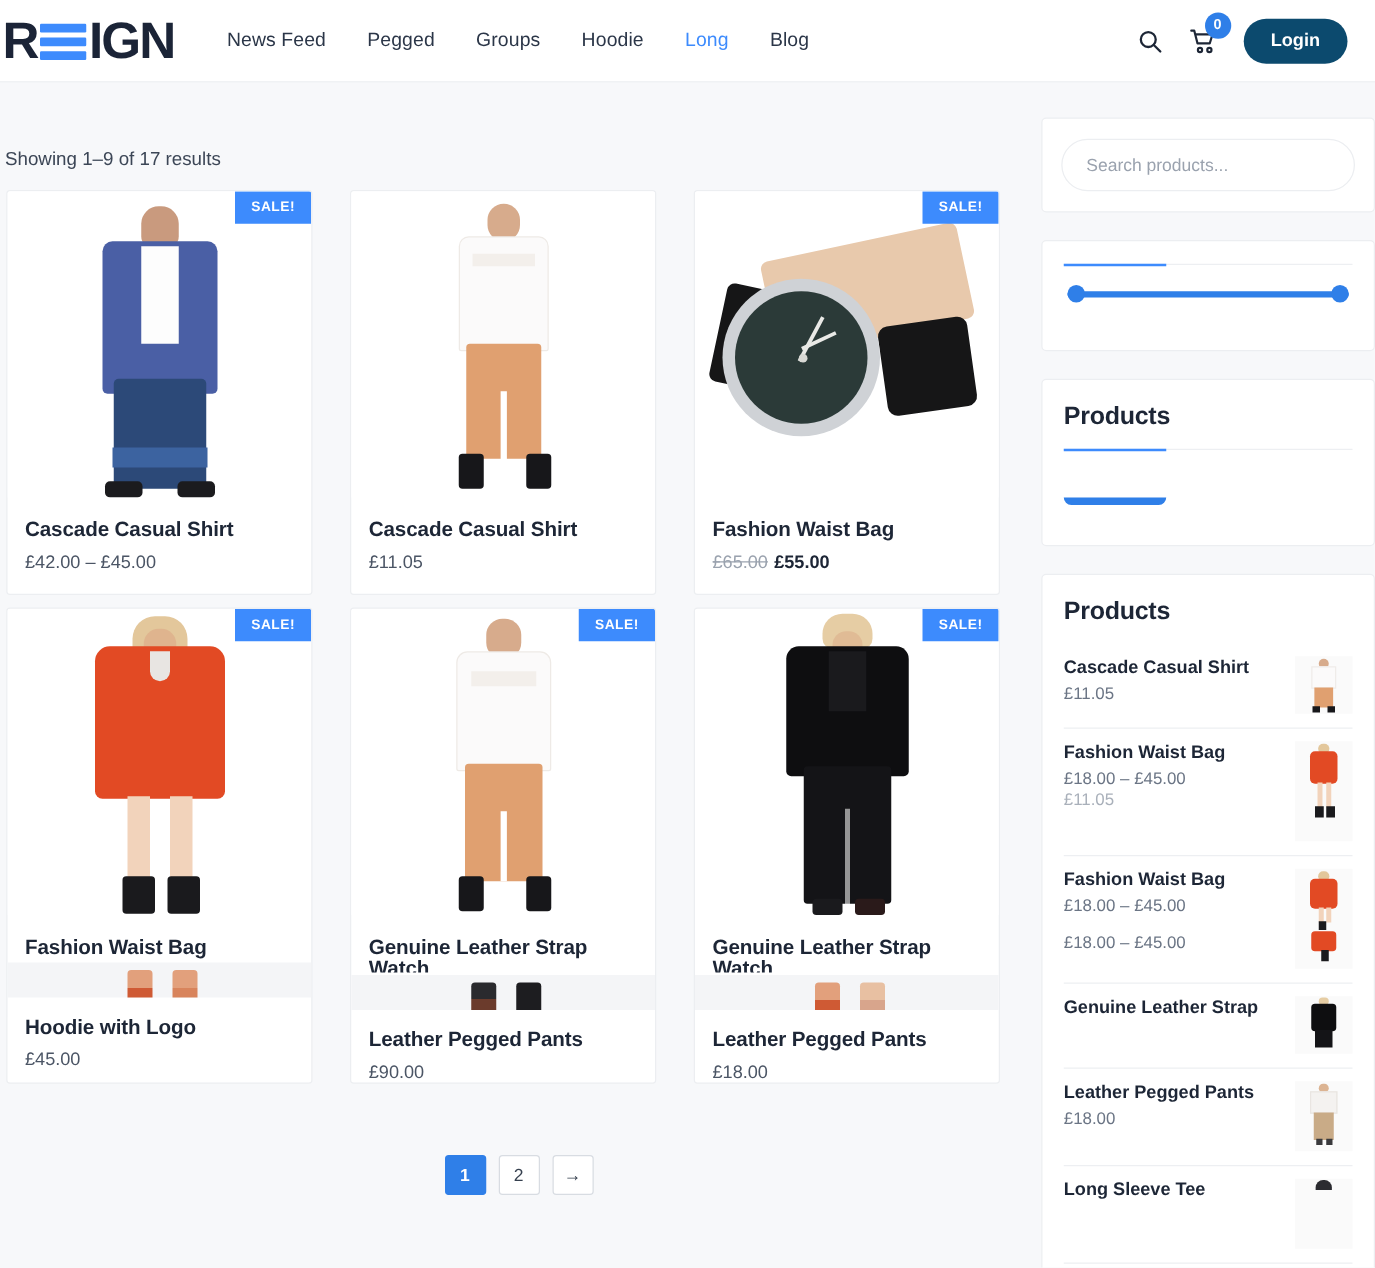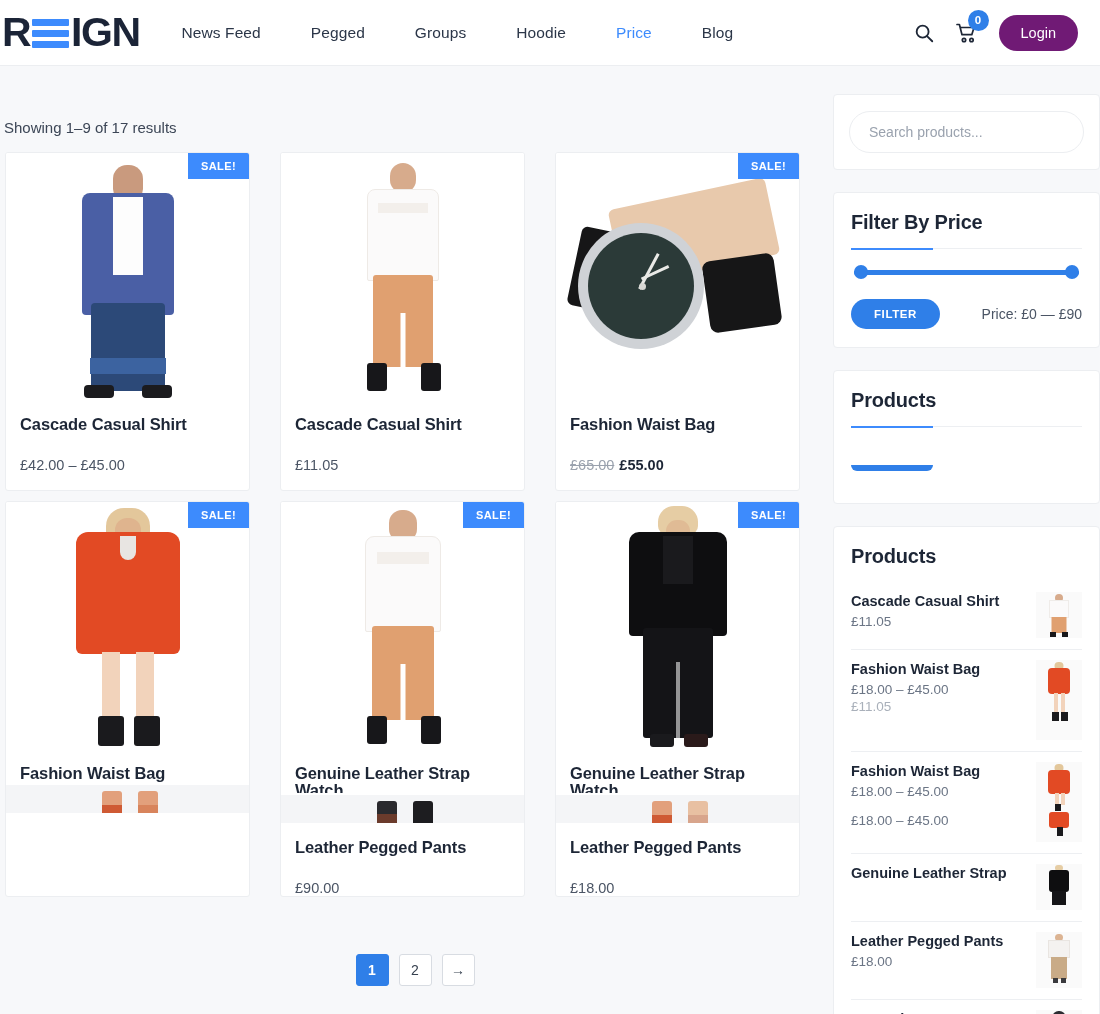--- a/index.html
+++ b/index.html
@@ -49,21 +49,21 @@
     display: block;
     height: 7px;
     background: #3d8bfd;
     border-radius: 1px;
   }
   .logo .logo-e i:nth-child(2) { background: #3d8bfd; }
 
   .main-nav {
     display: flex;
     align-items: center;
-    gap: 50px;
+    gap: 33px;
     margin-left: 42px;
   }
   .main-nav a {
     font-size: 15.5px;
     color: #2b3648;
     text-decoration: none;
     letter-spacing: .1px;
   }
   .main-nav a.active { color: #3d8bfd; }
 
@@ -93,26 +93,26 @@
     border-radius: 50%;
     background: #2f7fe8;
     color: #fff;
     font-size: 11.5px;
     font-weight: 700;
     display: flex;
     align-items: center;
     justify-content: center;
   }
   .login-btn {
-    background: #701a75;
+    background: #0c4a6e;
     color: #fff;
     border: none;
     border-radius: 20px;
     font-size: 14.5px;
-    font-weight: 400;
+    font-weight: 700;
     padding: 10px 22px;
     cursor: pointer;
     font-family: inherit;
   }
 
   
   .page {
     display: flex;
     padding: 0 0 0 0;
     gap: 0;
@@ -193,21 +193,21 @@
     padding: 16px 14px 17px 14px;
   }
   .product-title {
     font-size: 16.5px;
     font-weight: 700;
     color: #1d2636;
     line-height: 1.25;
     letter-spacing: -.1px;
   }
   .product-price {
-    margin-top: 22px;
+    margin-top: 7px;
     font-size: 14.5px;
     color: #4b5565;
   }
   .product-price .old {
     text-decoration: line-through;
     color: #9aa2ae;
     margin-right: 5px;
   }
   .product-price .new {
     font-weight: 700;
@@ -422,21 +422,21 @@
         <i></i>
     </span>
     <span>IGN</span>
   </div>
 
   <nav class="main-nav">
     <a href="#">News Feed</a>
     <a href="#">Pegged</a>
     <a href="#">Groups</a>
     <a href="#">Hoodie</a>
-    <a href="#" class="active">Price</a>
+    <a href="#" class="active">Long</a>
     <a href="#">Blog</a>
   </nav>
 
   <div class="header-right">
     <button class="icon-btn">
       <svg width="22" height="22" viewBox="0 0 24 24" fill="none" stroke="#1d2636" stroke-width="2">
         <circle cx="10.5" cy="10.5" r="6.5"></circle>
         <line x1="15.3" y1="15.3" x2="21" y2="21" stroke-linecap="round"></line>
       </svg>
     </button>
@@ -540,20 +540,24 @@
             <span style="left:128px;top:214px;width:26px;height:30px;background:#1a1a1d;border-radius:3px;"></span>
           </div>
         </div>
         <div class="product-info">
           <h3 class="product-title">Fashion Waist Bag</h3>
         </div>
         <div class="glitch-strip">
           <span class="mini" style="left:96px;background:linear-gradient(#e2a07c 55%,#cf5a34 45%);border-radius:3px;"></span>
           <span class="mini" style="left:132px;background:linear-gradient(#e2a07c 55%,#d8845c 45%);border-radius:3px;"></span>
         </div>
+        <div class="product-info glitch-second">
+          <h3 class="product-title">Hoodie with Logo</h3>
+          <div class="product-price">£45.00</div>
+        </div>
       </article>
 
       <article class="product-card card-glitch">
         <div class="product-thumb">
           <span class="sale-badge">SALE!</span>
           <div class="fig">
             <span style="left:50%;top:8px;transform:translateX(-50%);width:28px;height:32px;background:#d7ab8c;border-radius:13px;"></span>
             <span style="left:50%;top:34px;transform:translateX(-50%);width:76px;height:96px;background:#fbfafa;border:1px solid #eeeae6;border-radius:9px 9px 2px 2px;"></span>
             <span style="left:50%;top:50px;transform:translateX(-50%);width:52px;height:12px;background:#f3efeb;"></span>
             <span style="left:50%;top:124px;transform:translateX(-50%);width:62px;height:94px;background:#e0a070;border-radius:3px;"></span>
@@ -618,30 +622,25 @@
 
   </main>
 
   <aside class="sidebar-col">
 
     <div class="widget widget-search" style="margin-top:28px;">
       <input class="search-input" type="text" placeholder="Search products..." style="">
     </div>
 
     <div class="widget">
-      <div class="widget-title">Filter By Price</div>
       <div class="widget-rule"></div>
       <div class="price-slider">
         <span class="track"></span>
         <span class="handle left"></span>
         <span class="handle right"></span>
-      </div>
-      <div class="filter-row">
-        <button class="filter-btn">FILTER</button>
-        <span class="price-label">Price: £0 — £90</span>
       </div>
     </div>
 
     <div class="widget">
       <div class="widget-title">Products</div>
       <div class="widget-rule"></div>
       <div class="empty-carousel">
         <span class="bar"></span>
       </div>
     </div>

